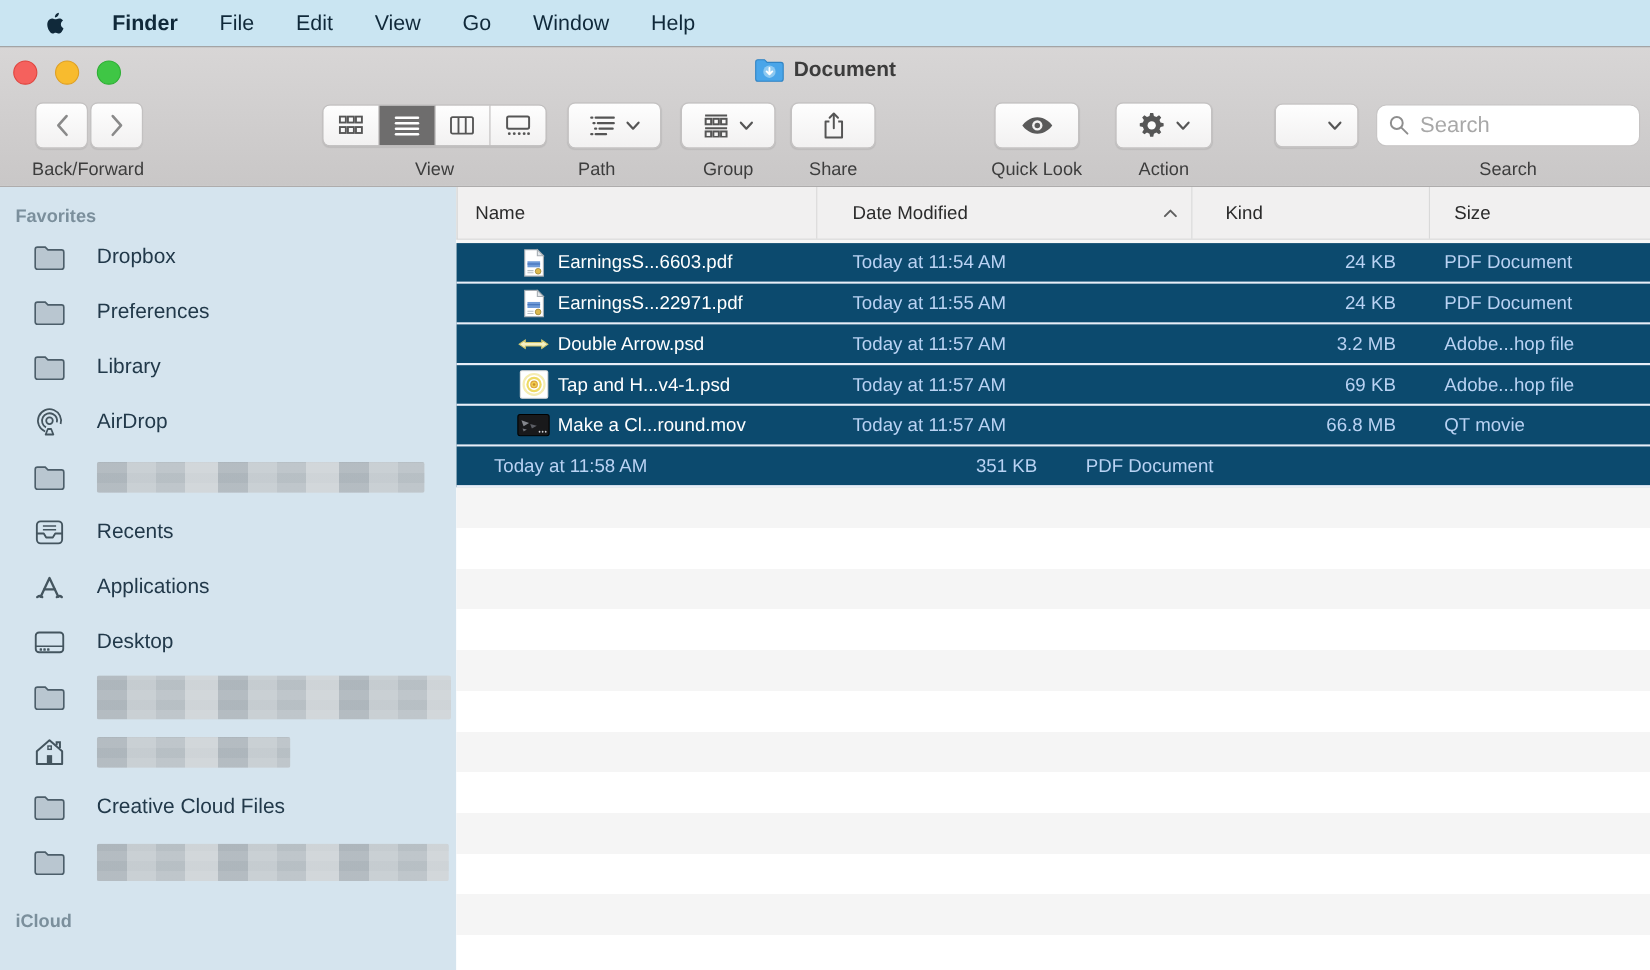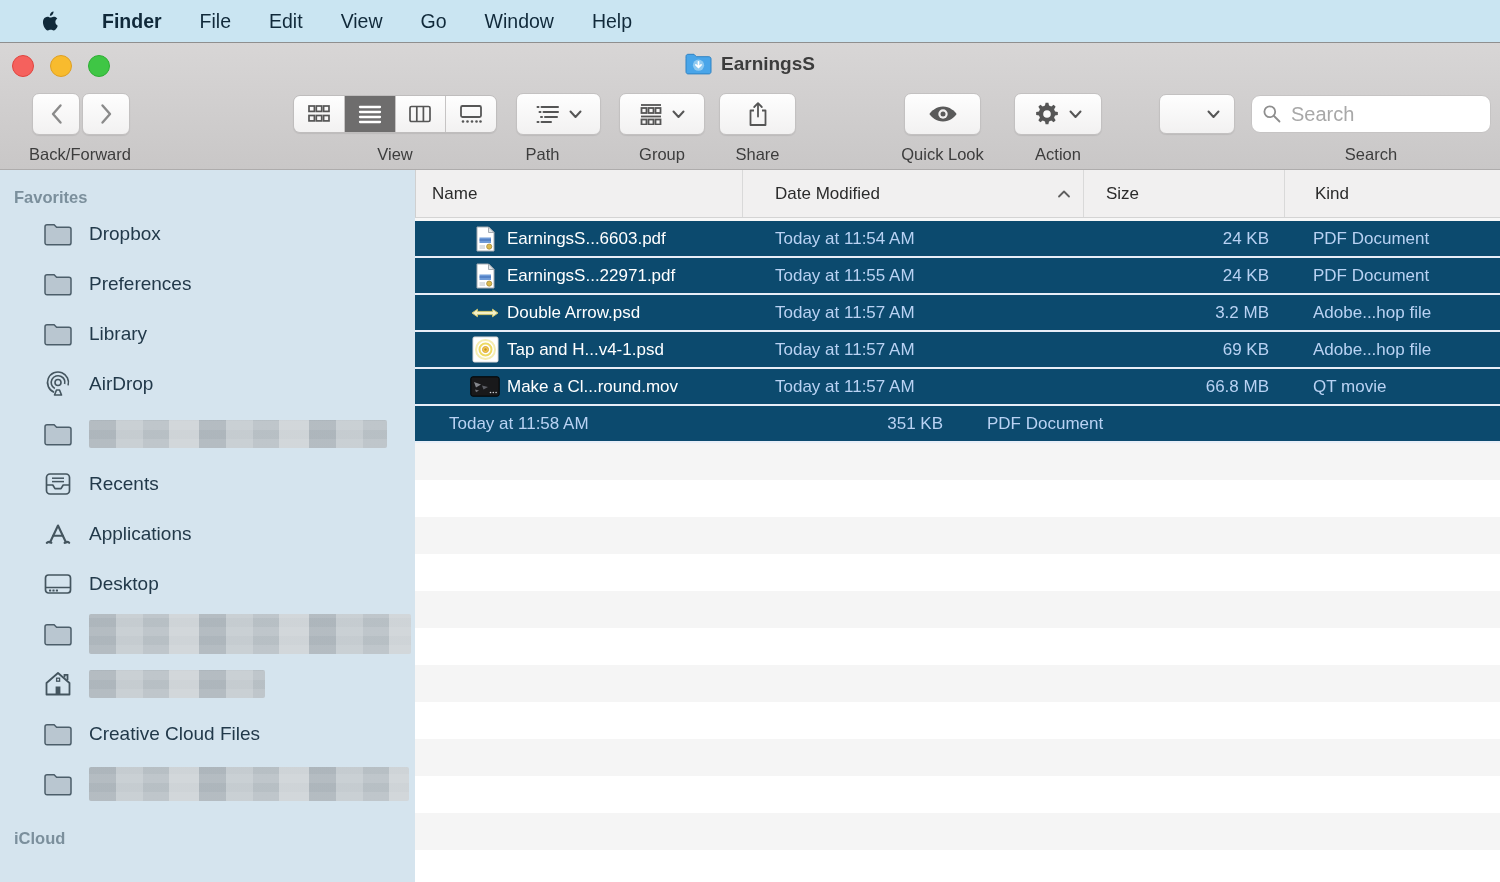--- a/index.html
+++ b/index.html
@@ -66,21 +66,21 @@
   .searchbox input::placeholder{color:#a8a8a8;}
   
   .wbody{position:absolute;top:128px;left:0;right:0;bottom:0;display:flex;}
   
   .sidebar{
     width:415px;background:#d5e4ee;box-sizing:border-box;padding-top:18px;
     flex-shrink:0;overflow:hidden;
   }
   .shead{font-size:16.5px;font-weight:700;color:#7b8f9c;margin:0 0 2px 14px;}
   .shead.icloud{margin-top:20px;}
-  .sitem{height:50px;display:flex;align-items:center;padding-left:28px;gap:14px;cursor:default;margin-left:13px;}
+  .sitem{height:50px;display:flex;align-items:center;padding-left:28px;gap:26px;cursor:default;}
   .sicon{width:34px;display:flex;justify-content:center;flex-shrink:0;}
   .sitem span.lbl{font-size:19px;color:#22394a;white-space:nowrap;}
   .redact{
     height:28px;border-radius:2px;background-color:#ccd2d6;
     background-image:repeating-linear-gradient(90deg,
       rgba(156,166,173,.55) 0 27px, rgba(198,205,209,.7) 27px 54px,
       rgba(172,181,187,.5) 54px 80px, rgba(210,215,218,.75) 80px 110px),
       repeating-linear-gradient(0deg, rgba(255,255,255,.12) 0 9px, rgba(120,130,138,.10) 9px 18px);
   }
   
@@ -141,21 +141,21 @@
     </div>
 
     <div class="win-title">
       <span>
         <svg width="27" height="22" viewBox="0 0 27 22">
           <path d="M1 5.2V3.4C1 2.2 1.9 1.3 3 1.3h6l2.4 2.4h12.5c1.2 0 2.1.9 2.1 2.1v13c0 1.2-.9 2.1-2.1 2.1H3.1c-1.2 0-2.1-.9-2.1-2.1Z" fill="#49a5e9" stroke="#2f83c4" stroke-width="1"></path>
           <circle cx="13.5" cy="12.2" r="5.6" fill="#8ec9f1"></circle>
           <path d="M13.5 8.8v5.4M10.9 11.9l2.6 2.6 2.6-2.6" stroke="#fff" stroke-width="1.7" fill="none" stroke-linecap="round" stroke-linejoin="round"></path>
         </svg>
       </span>
-      <span>EarningsS</span>
+      <span>Document</span>
     </div>
 
     <div class="tbtn" style="left:32px;width:48px;">
       <svg width="13" height="22" viewBox="0 0 13 22">
           <polyline points="10.5,2.5 3,11 10.5,19.5" fill="none" stroke="#8a8a8a" stroke-width="2.4" stroke-linecap="round" stroke-linejoin="round"></polyline>
         </svg>
     </div>
     <div class="tbtn" style="left:82px;width:48px;">
       <svg width="13" height="22" viewBox="0 0 13 22">
           <polyline points="2.5,2.5 10,11 2.5,19.5" fill="none" stroke="#8a8a8a" stroke-width="2.4" stroke-linecap="round" stroke-linejoin="round"></polyline>
@@ -432,25 +432,25 @@
       <div class="lheader">
         <div class="hc name">
           <span>Name</span>
         </div>
         <div class="hc date">
           <span>Date Modified</span>
           <svg width="14" height="9" viewBox="0 0 14 9">
               <polyline points="2,7.5 7,2.5 12,7.5" fill="none" stroke="#5f5f5f" stroke-width="1.8" stroke-linecap="round" stroke-linejoin="round"></polyline>
             </svg>
         </div>
+        <div class="hc kind">
+          <span>Kind</span>
+        </div>
         <div class="hc size">
           <span>Size</span>
-        </div>
-        <div class="hc kind">
-          <span>Kind</span>
         </div>
       </div>
       <div class="pregap"></div>
 
       <div class="frow">
         <div class="fc name">
           <span class="ficon">
               <svg width="21" height="26" viewBox="0 0 21 26">
                 <path d="M2 1h11.5L19 6.5V25H2Z" fill="#fff" stroke="#a7adb3" stroke-width="1"></path>
                 <path d="M13.5 1v5.5H19Z" fill="#e3e7ea" stroke="#a7adb3" stroke-width="1"></path>

